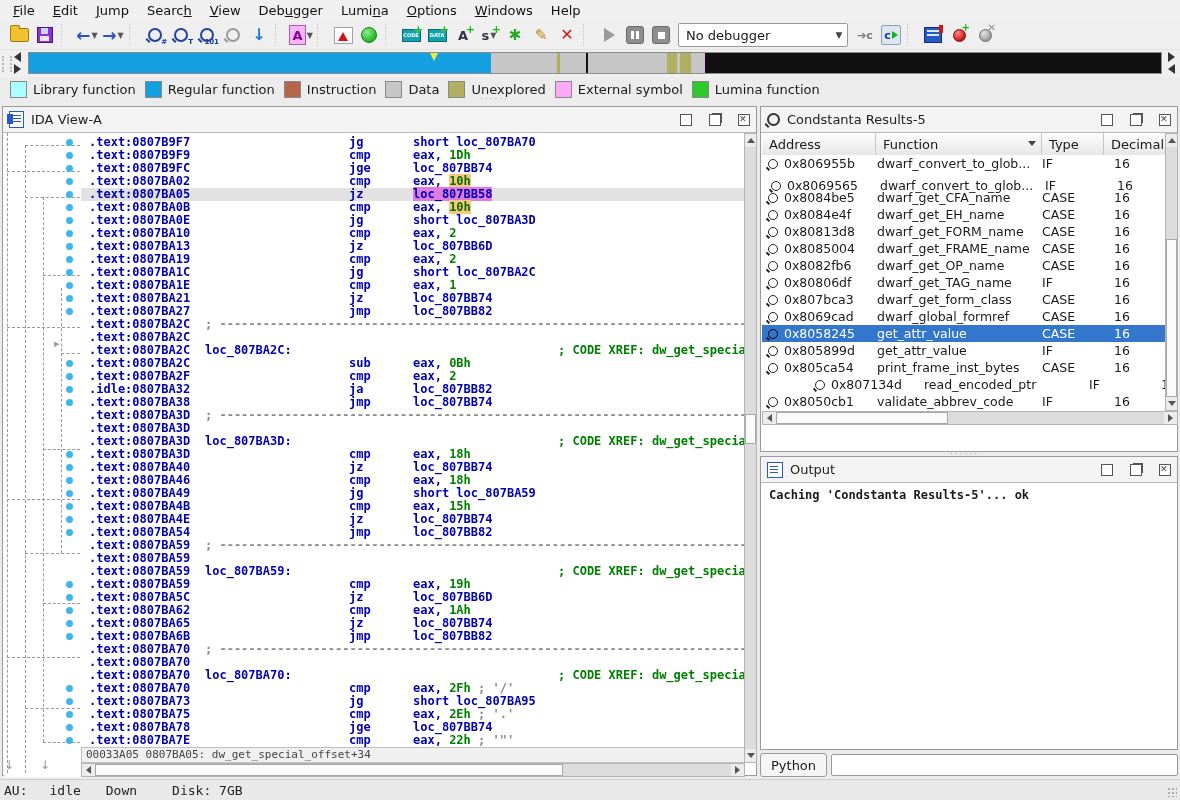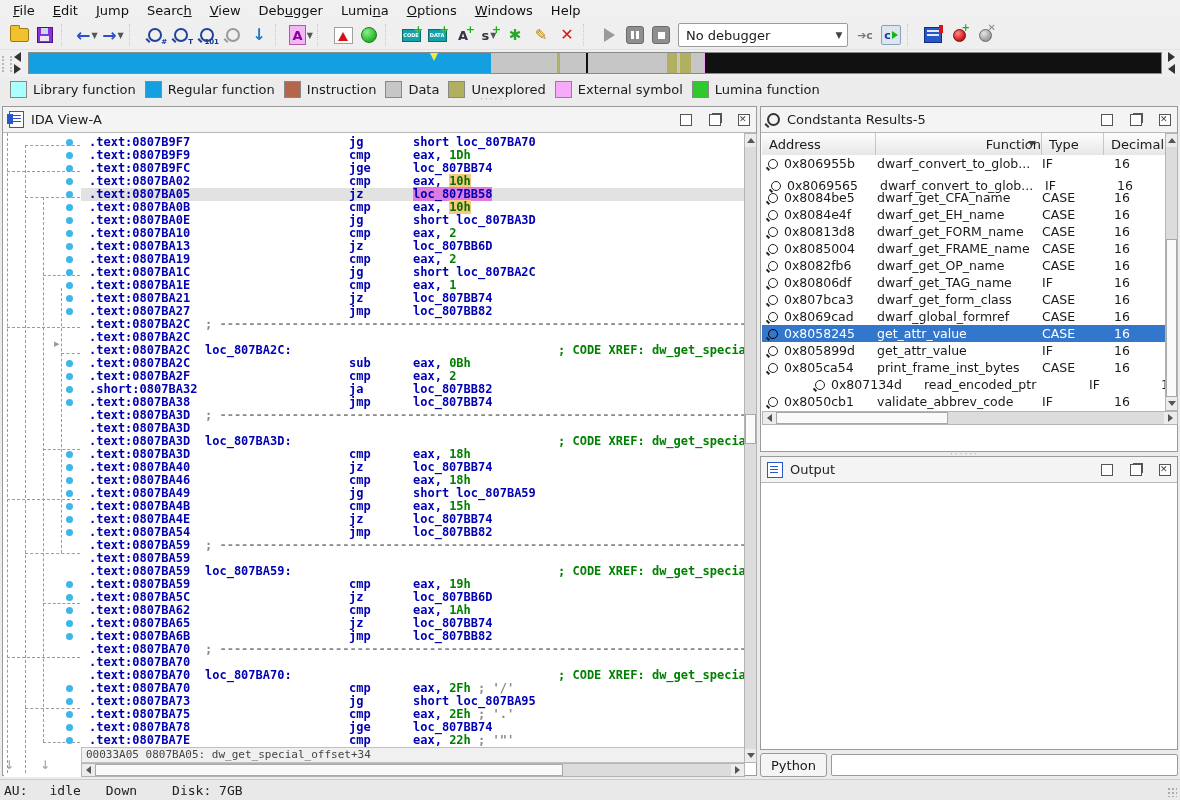--- a/index.html
+++ b/index.html
@@ -433,21 +433,21 @@
       <div class="dline" style="top: 120px;"><span class="d-addr">.text:0807BA19</span><span class="d-mn">cmp</span><span class="d-op"><span class="t-b">eax, </span><span class="t-g">2</span></span></div>
       <div class="dline" style="top: 133px;"><span class="d-addr">.text:0807BA1C</span><span class="d-mn">jg</span><span class="d-op"><span class="t-b">short loc_807BA2C</span></span></div>
       <div class="dline" style="top: 146px;"><span class="d-addr">.text:0807BA1E</span><span class="d-mn">cmp</span><span class="d-op"><span class="t-b">eax, </span><span class="t-g">1</span></span></div>
       <div class="dline" style="top: 159px;"><span class="d-addr">.text:0807BA21</span><span class="d-mn">jz</span><span class="d-op"><span class="t-b">loc_807BB74</span></span></div>
       <div class="dline" style="top: 172px;"><span class="d-addr">.text:0807BA27</span><span class="d-mn">jmp</span><span class="d-op"><span class="t-b">loc_807BB82</span></span></div>
       <div class="dline" style="top: 185px;"><span class="d-addr">.text:0807BA2C</span><span class="d-sep">; --------------------------------------------------------------------------------------------</span></div>
       <div class="dline" style="top: 198px;"><span class="d-addr">.text:0807BA2C</span></div>
       <div class="dline" style="top: 211px;"><span class="d-addr">.text:0807BA2C</span><span class="d-label">loc_807BA2C:</span><span class="d-cmt">; CODE XREF: dw_get_specia</span></div>
       <div class="dline" style="top: 224px;"><span class="d-addr">.text:0807BA2C</span><span class="d-mn">sub</span><span class="d-op"><span class="t-b">eax, </span><span class="t-g">0Bh</span></span></div>
       <div class="dline" style="top: 237px;"><span class="d-addr">.text:0807BA2F</span><span class="d-mn">cmp</span><span class="d-op"><span class="t-b">eax, </span><span class="t-g">2</span></span></div>
-      <div class="dline" style="top: 250px;"><span class="d-addr">.short:0807BA32</span><span class="d-mn">ja</span><span class="d-op"><span class="t-b">loc_807BB82</span></span></div>
+      <div class="dline" style="top: 250px;"><span class="d-addr">.idle:0807BA32</span><span class="d-mn">ja</span><span class="d-op"><span class="t-b">loc_807BB82</span></span></div>
       <div class="dline" style="top: 263px;"><span class="d-addr">.text:0807BA38</span><span class="d-mn">jmp</span><span class="d-op"><span class="t-b">loc_807BB74</span></span></div>
       <div class="dline" style="top: 276px;"><span class="d-addr">.text:0807BA3D</span><span class="d-sep">; --------------------------------------------------------------------------------------------</span></div>
       <div class="dline" style="top: 289px;"><span class="d-addr">.text:0807BA3D</span></div>
       <div class="dline" style="top: 302px;"><span class="d-addr">.text:0807BA3D</span><span class="d-label">loc_807BA3D:</span><span class="d-cmt">; CODE XREF: dw_get_specia</span></div>
       <div class="dline" style="top: 315px;"><span class="d-addr">.text:0807BA3D</span><span class="d-mn">cmp</span><span class="d-op"><span class="t-b">eax, </span><span class="t-g">18h</span></span></div>
       <div class="dline" style="top: 328px;"><span class="d-addr">.text:0807BA40</span><span class="d-mn">jz</span><span class="d-op"><span class="t-b">loc_807BB74</span></span></div>
       <div class="dline" style="top: 341px;"><span class="d-addr">.text:0807BA46</span><span class="d-mn">cmp</span><span class="d-op"><span class="t-b">eax, </span><span class="t-g">18h</span></span></div>
       <div class="dline" style="top: 354px;"><span class="d-addr">.text:0807BA49</span><span class="d-mn">jg</span><span class="d-op"><span class="t-b">short loc_807BA59</span></span></div>
       <div class="dline" style="top: 367px;"><span class="d-addr">.text:0807BA4B</span><span class="d-mn">cmp</span><span class="d-op"><span class="t-b">eax, </span><span class="t-g">15h</span></span></div>
       <div class="dline" style="top: 380px;"><span class="d-addr">.text:0807BA4E</span><span class="d-mn">jz</span><span class="d-op"><span class="t-b">loc_807BB74</span></span></div>
@@ -498,21 +498,21 @@
     <span class="magicon"></span>
     <span>Condstanta Results-5</span>
     <span class="sp"></span>
     <span class="winbtn"></span>
     <span class="winbtn restore"></span>
     <span class="winbtn close"></span>
   </div>
 
   <div class="thead">
     <div class="thcell" style="width:114px;">Address</div>
-    <div class="thcell" style="width:166px;justify-content:flex-end;">
+    <div class="thcell" style="width:166px;">
         <span>Function</span>
         <span class="thsort"></span>
       </div>
     <div class="thcell" style="width:62px;">Type</div>
     <div class="thcell" style="width:61px;border-right:none;">Decimal</div>
   </div>
 
   <div class="tbody">
       <div class="trow" style="top: 0px;">
         <span class="tc-icon">
@@ -677,20 +677,21 @@
 
 <div class="panel" style="left:760px;top:456px;width:418px;height:294px;">
   <div class="ptitle">
     <span class="out-icon"></span>
     <span>Output</span>
     <span class="sp"></span>
     <span class="winbtn"></span>
     <span class="winbtn restore"></span>
     <span class="winbtn close"></span>
   </div>
+  <div class="outbody">Caching 'Condstanta Results-5'... ok</div>
 </div>
 
 <div class="abs clirow">
   <div class="clibtn">Python</div>
   <input class="cliinput" type="text" value="" style="">
 </div>
 
 <div class="abs statusbar">
   <span style="margin-left:4px;">AU:</span>
   <span style="margin-left:22px;">idle</span>

